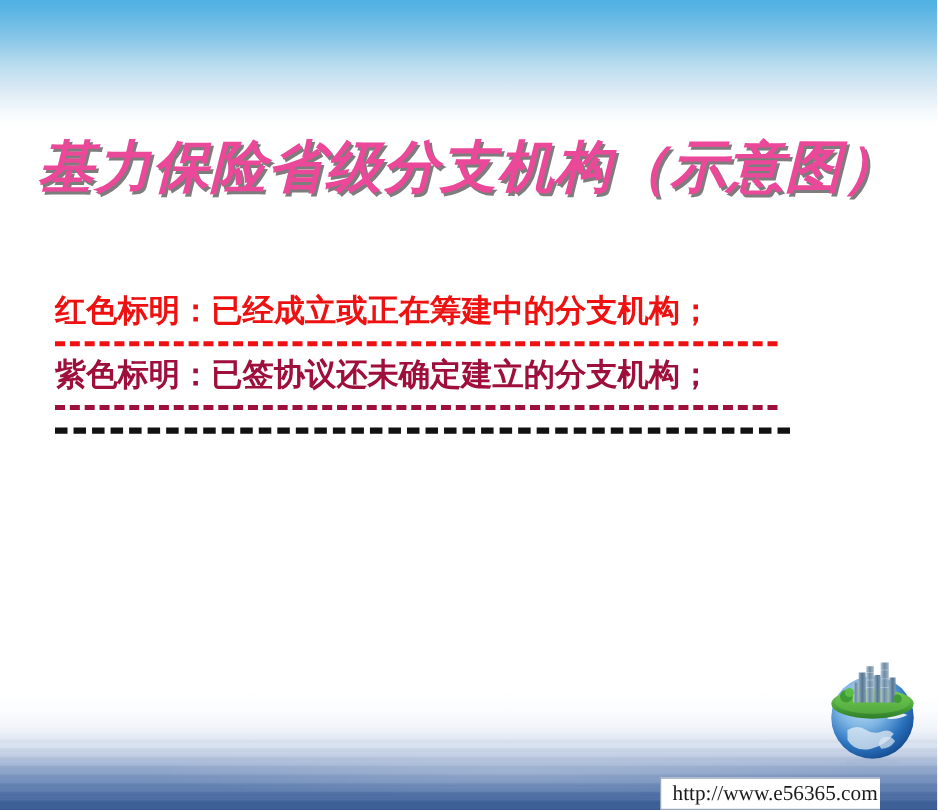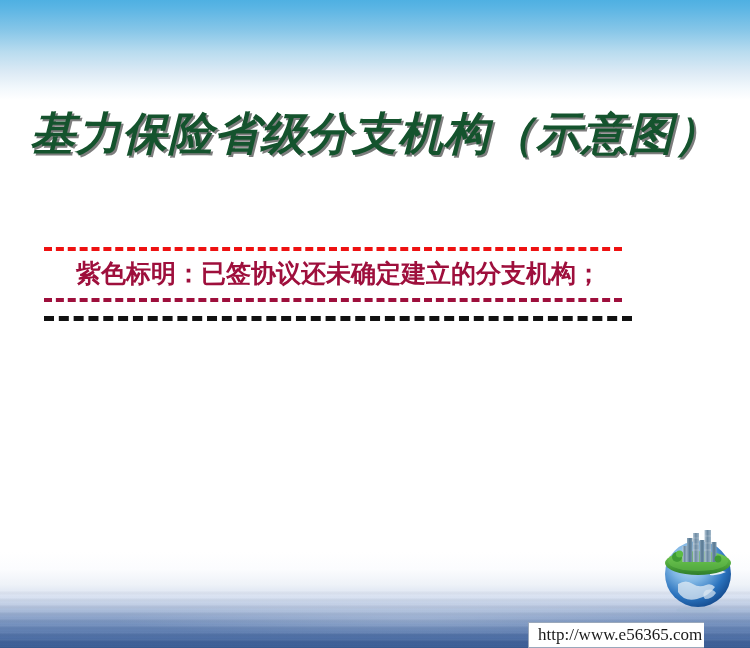--- a/index.html
+++ b/index.html
@@ -87,21 +87,21 @@
     position: absolute;
     left: 0;
     top: 104px;
     width: 750px;
     text-align: center;
     font-family: "Liberation Serif", "DejaVu Serif", serif;
     font-weight: bold;
     font-style: italic;
     font-size: 45px;
     letter-spacing: 1px;
-    color: #14532d;
+    color: #ec4899;
     text-shadow: 2px 2px 0 #7d7d7d;
     white-space: nowrap;
   }
 
   
   .legend {
     position: absolute;
     left: 44px;
     top: 236px;
     width: 620px;
@@ -110,21 +110,21 @@
     font-family: "DejaVu Sans", "Liberation Sans", sans-serif;
     font-weight: bold;
     font-size: 25px;
     line-height: 1.04;
     white-space: nowrap;
   }
   .legend-row .thin {
     font-weight: normal;
   }
   .row-red    { color: #ee1111; }
-  .row-purple { color: #9e0f3c; margin-left: 32px; }
+  .row-purple { color: #9e0f3c; }
   .row-black  { color: #111111; }
 
   
   .sep {
     height: 0;
     overflow: visible;
     line-height: 0;
   }
   .sep-red {
     margin: 11px 0 10px 0;
@@ -181,20 +181,21 @@
 
   <div class="sky-band"></div>
   <div class="ocean-band"></div>
   <div class="ocean-ripples"></div>
   <div class="ocean-sheen"></div>
 
   <div class="title">基力保险省级分支机构（示意图）</div>
 
   <div class="legend">
 
+    <div class="legend-row row-red">红色标明：已经成立或正在筹建中的分支机构；</div>
 
     <div class="sep sep-red"></div>
 
     <div class="legend-row row-purple">紫色标明：已签协议还未确定建立的分支机构；</div>
 
     <div class="sep sep-purple"></div>
 
 
     <div class="sep sep-black"></div>
 

